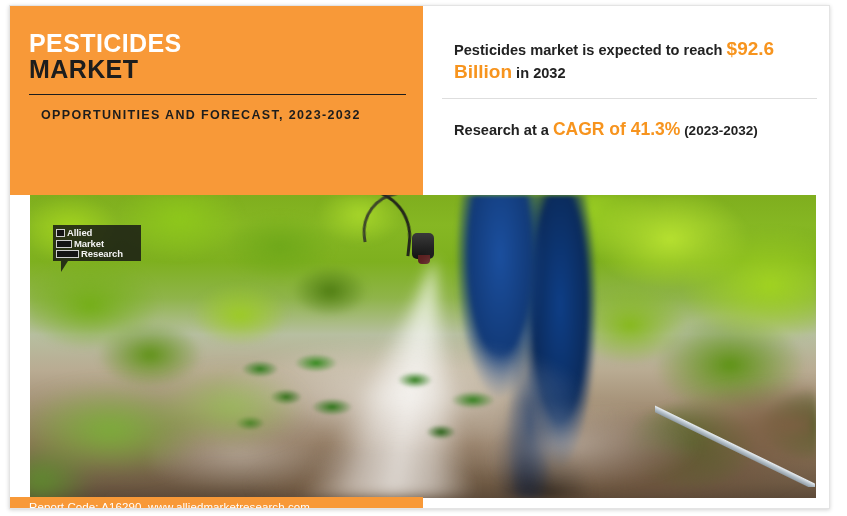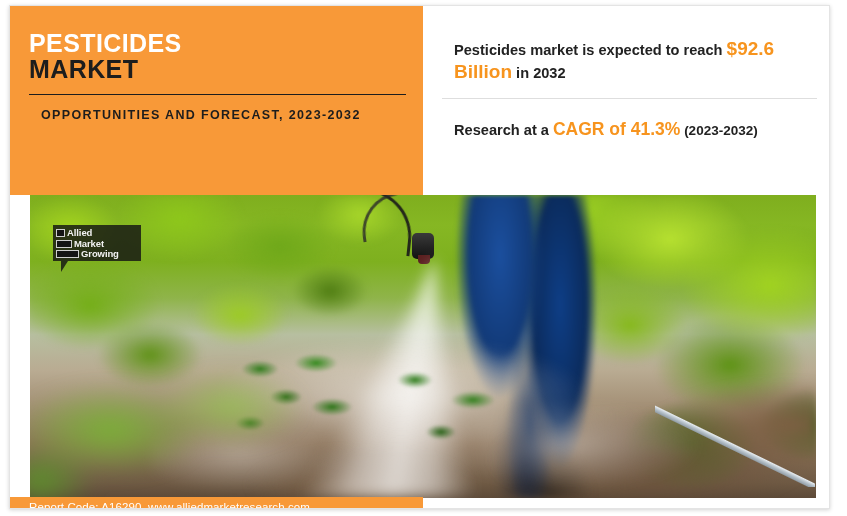--- a/index.html
+++ b/index.html
@@ -386,21 +386,21 @@
           <div class="logo-row">
             <span class="logo-sq a"></span>
             <span class="logo-txt">Allied</span>
           </div>
           <div class="logo-row">
             <span class="logo-sq b"></span>
             <span class="logo-txt">Market</span>
           </div>
           <div class="logo-row">
             <span class="logo-sq c"></span>
-            <span class="logo-txt">Growing</span>
+            <span class="logo-txt">Research</span>
           </div>
         </div>
       </div>
     </div>
 
     <div class="footer">
       <span>Report Code: A16290, www.alliedmarketresearch.com</span>
     </div>
 
   </div>

